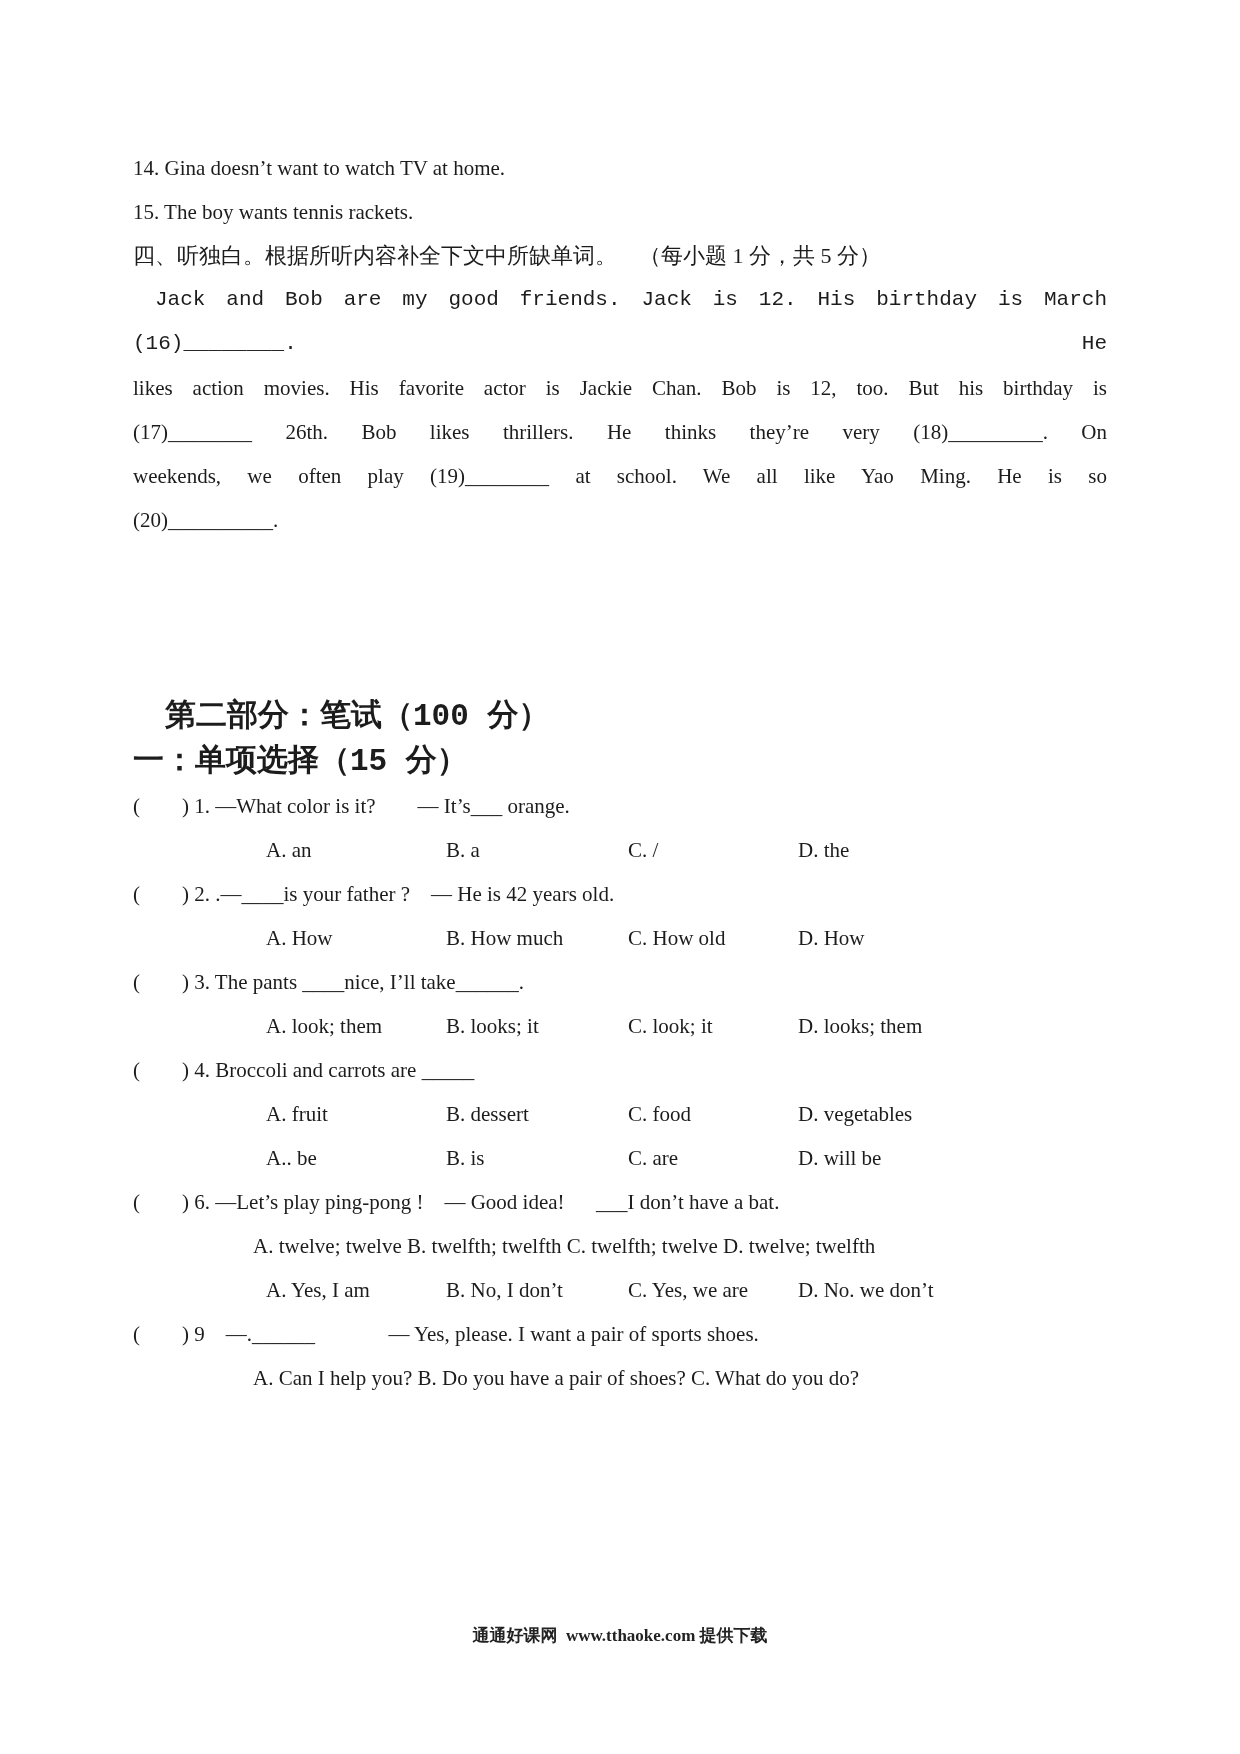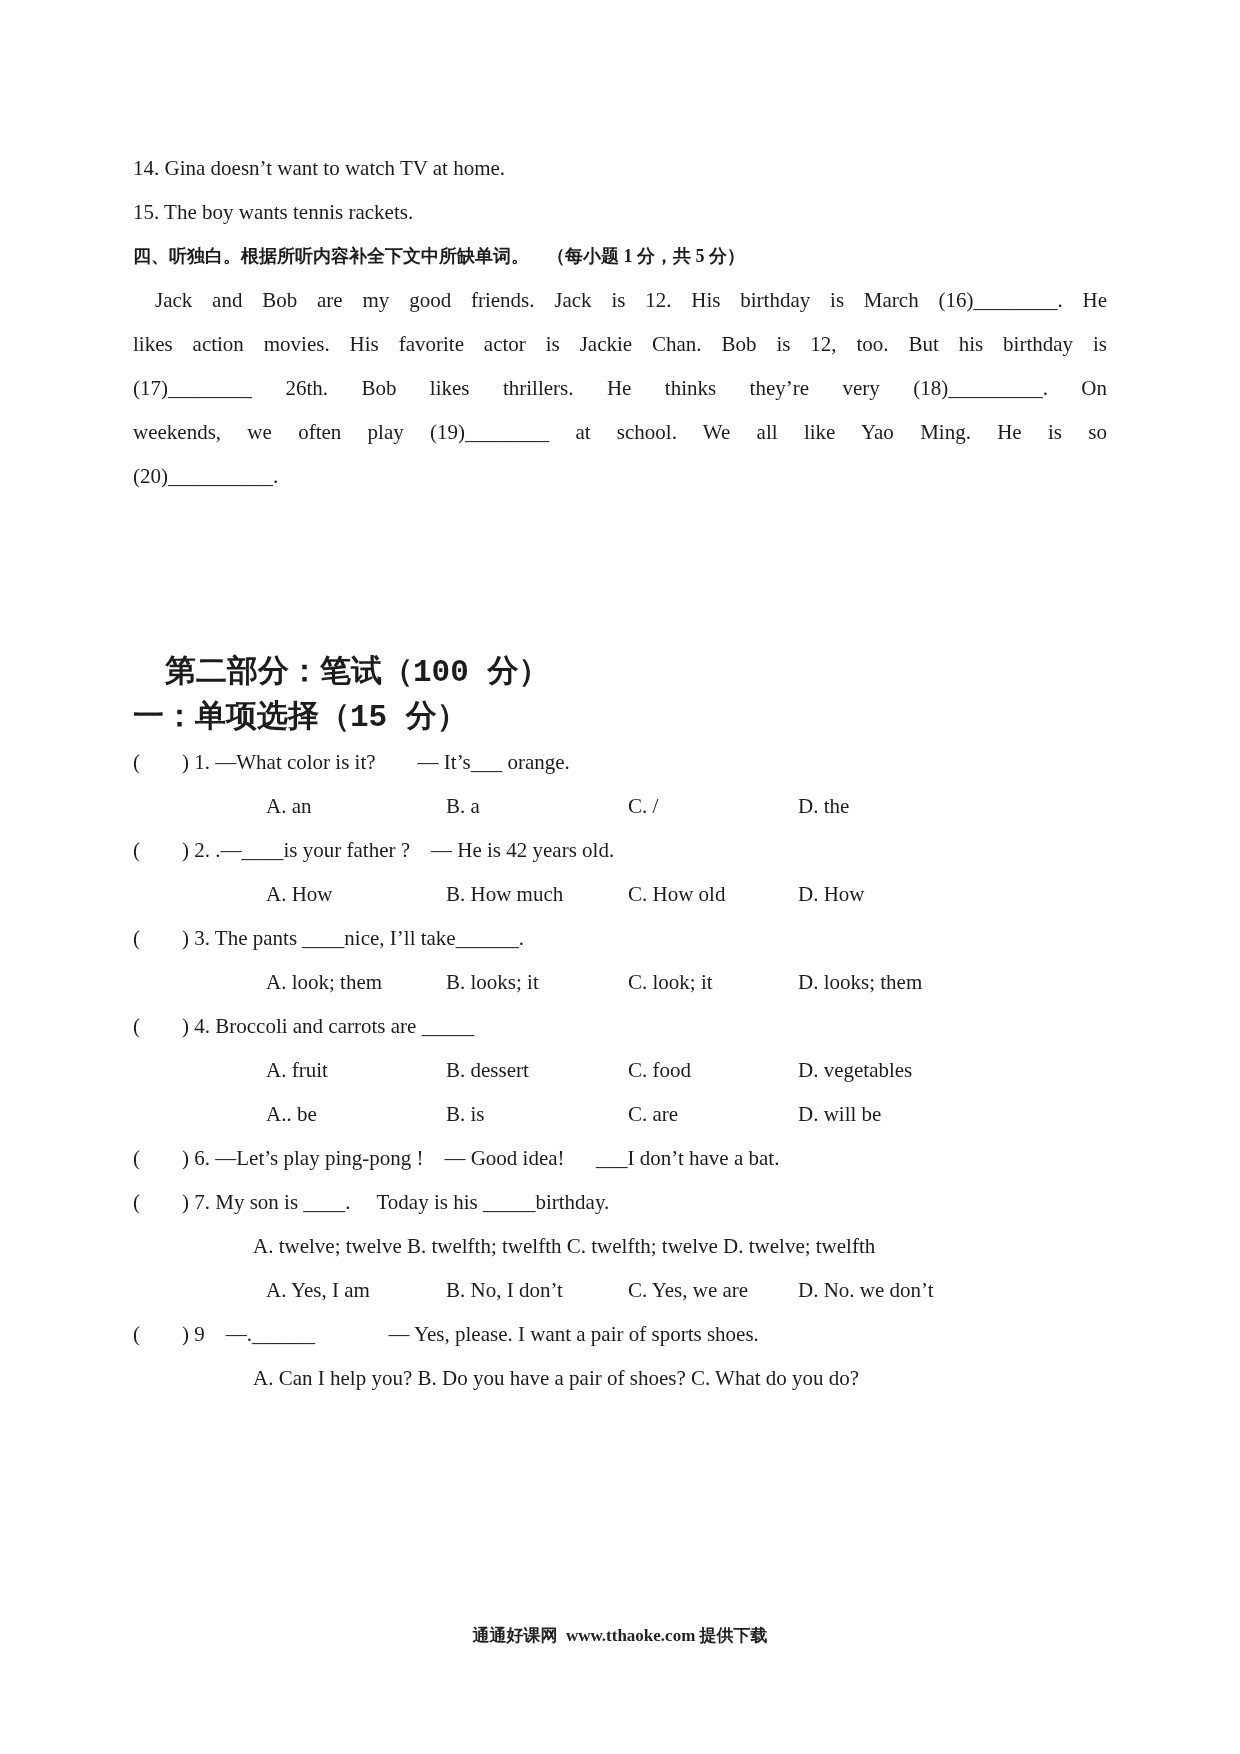--- a/index.html
+++ b/index.html
@@ -14,33 +14,33 @@
   }
   .content {
     padding: 146px 133px 0 133px;
   }
   .line {
     font-size: 21px;
     line-height: 44px;
     white-space: pre-wrap;
   }
   .cjk {
-    font-size: 18px;
-    font-weight: bold;
+    font-size: 22px;
   }
   .p-line {
     white-space: normal;
     text-align: justify;
     text-align-last: justify;
   }
   .p-last {
     text-align-last: left;
   }
   .indent {
     text-indent: 22px;
+    font-family: Liberation Mono, monospace;
   }
   .heading {
     font-family: Liberation Mono, monospace;
     font-weight: bold;
     font-size: 31px;
     line-height: 45px;
     white-space: pre-wrap;
   }
   .part2 {
     margin-top: 152px;
@@ -125,21 +125,20 @@
 
     <div class="line opts">
       <span>A.. be</span>
       <span>B. is</span>
       <span>C. are</span>
       <span>D. will be</span>
     </div>
 
     <div class="line">(        ) 6. —Let’s play ping-pong !    — Good idea!      ___I don’t have a bat.</div>
 
-    <div class="line">(        ) 7. My son is ____.     Today is his _____birthday.</div>
     <div class="line opts-inline">A. twelve; twelve B. twelfth; twelfth C. twelfth; twelve D. twelve; twelfth</div>
 
     <div class="line opts">
       <span>A. Yes, I am</span>
       <span>B. No, I don’t</span>
       <span>C. Yes, we are</span>
       <span>D. No. we don’t</span>
     </div>
 
     <div class="line">(        ) 9    —.______              — Yes, please. I want a pair of sports shoes.</div>

